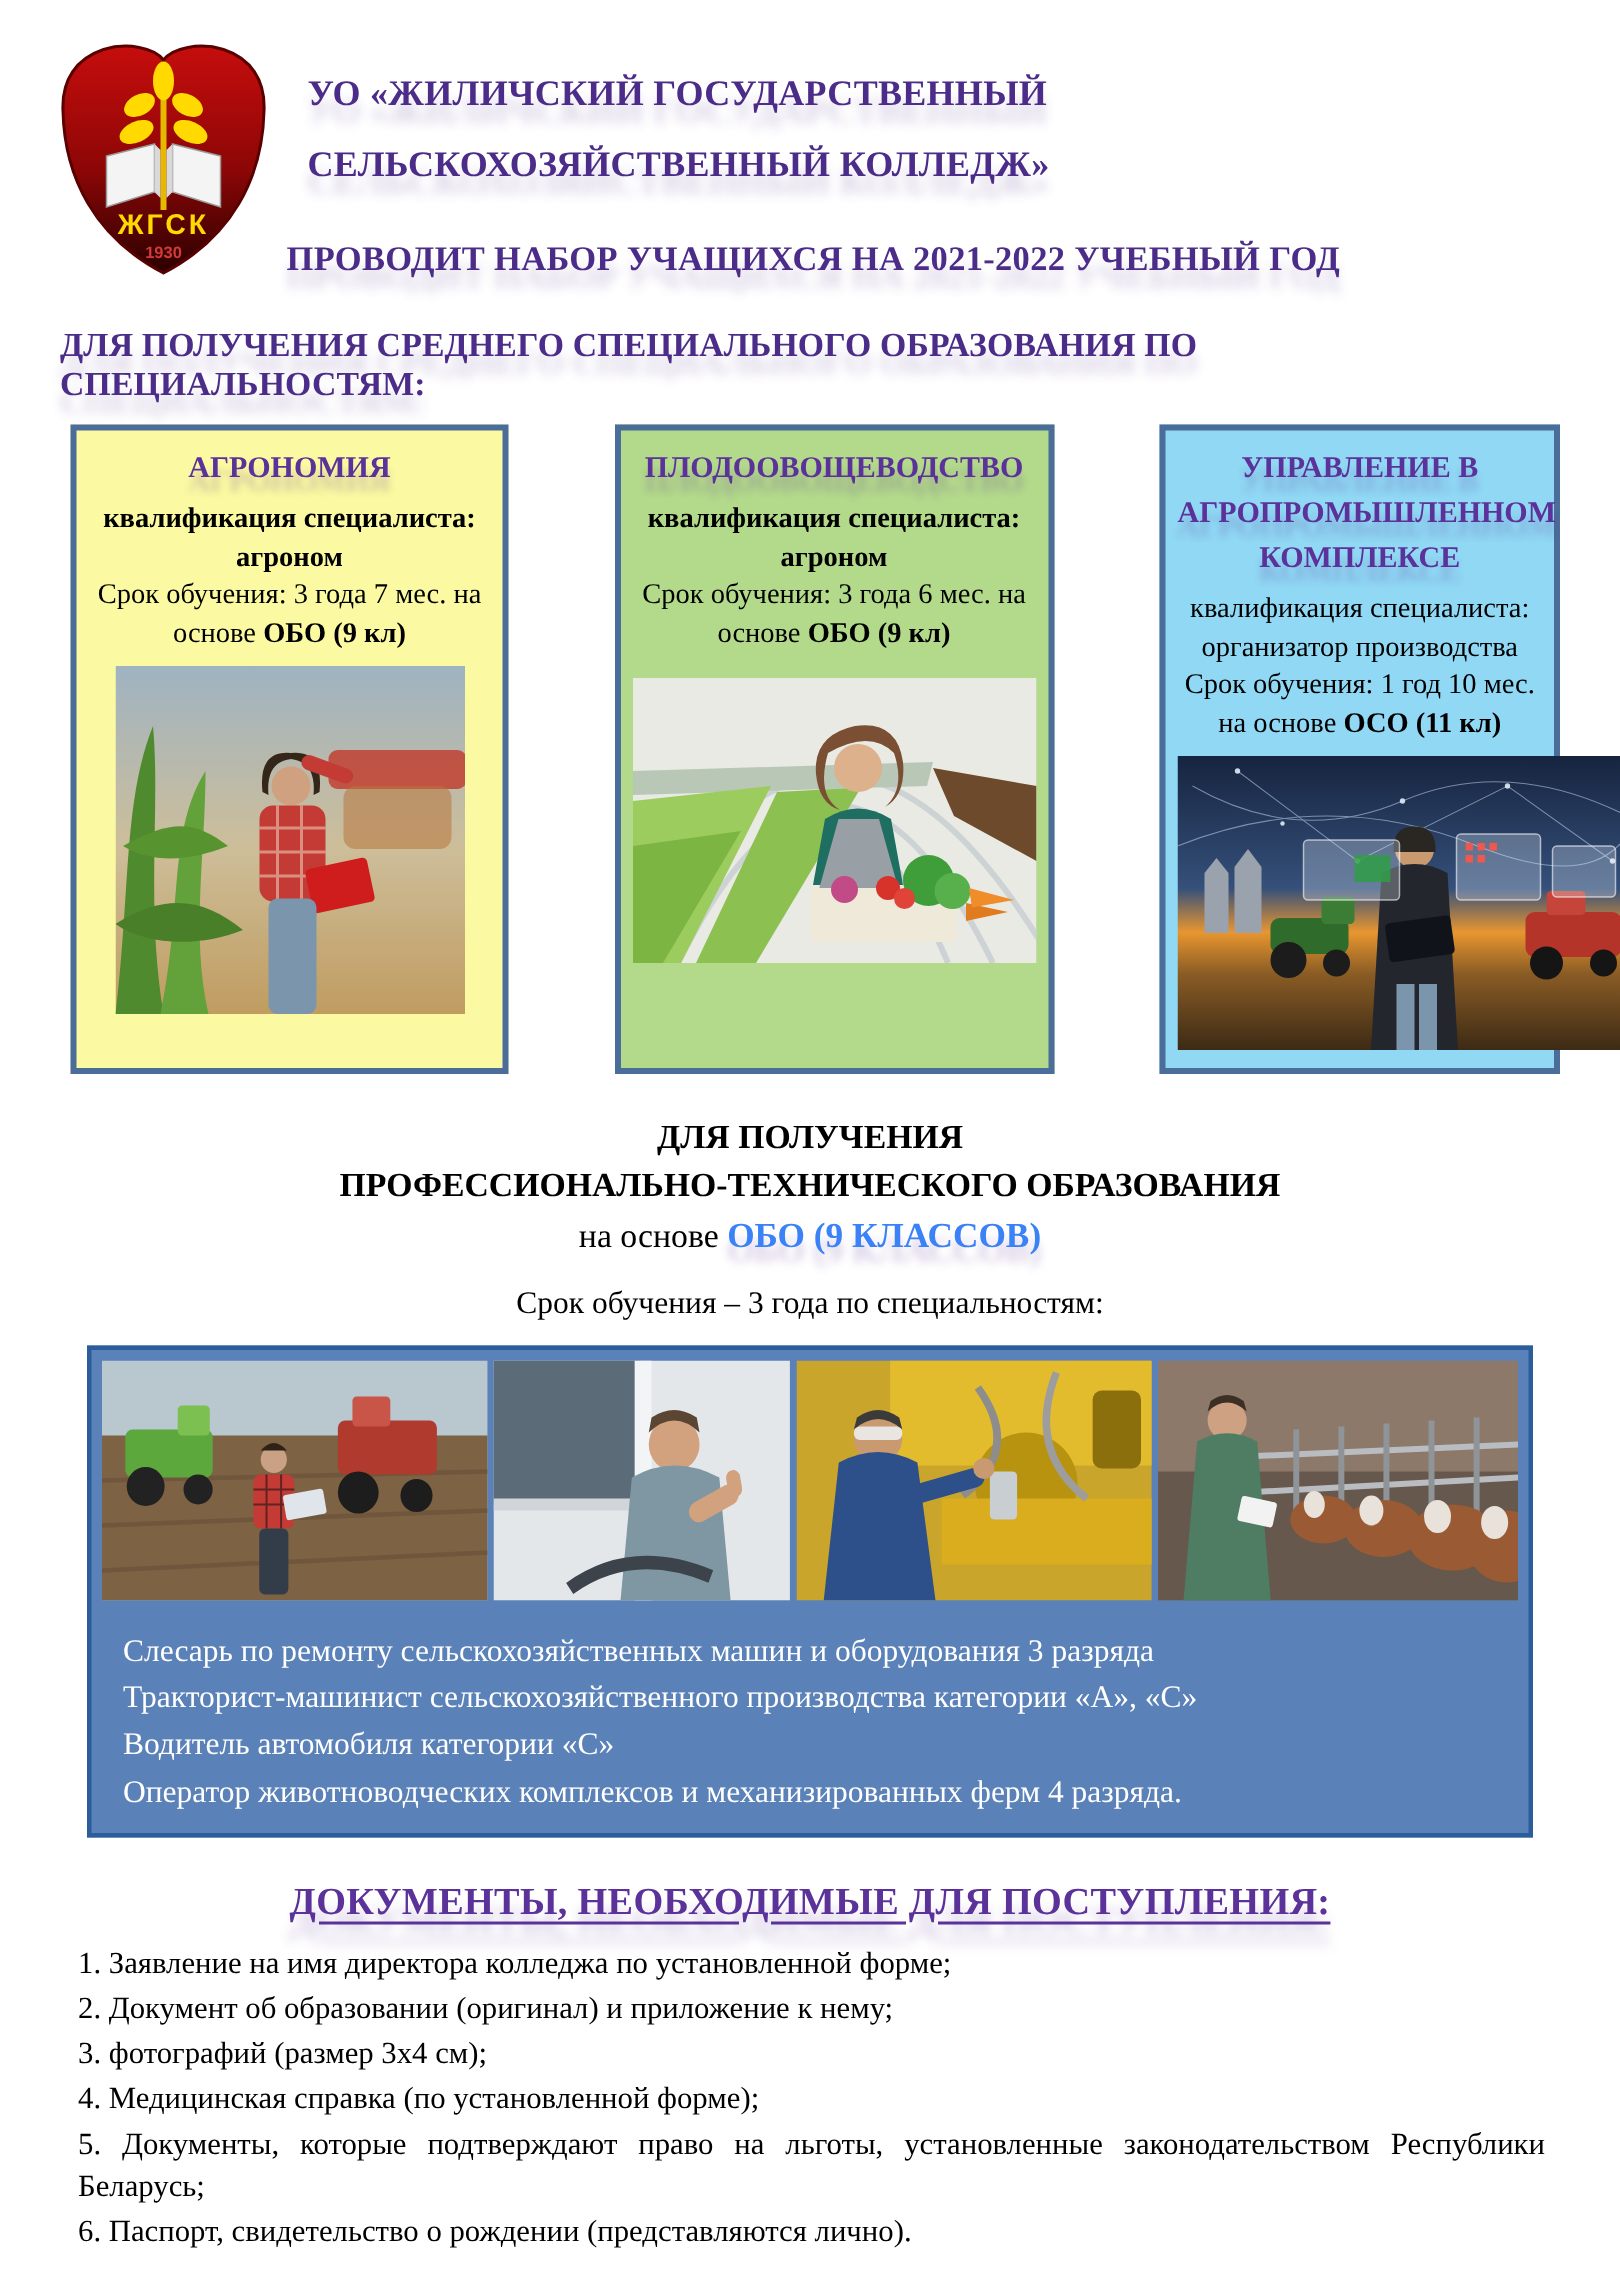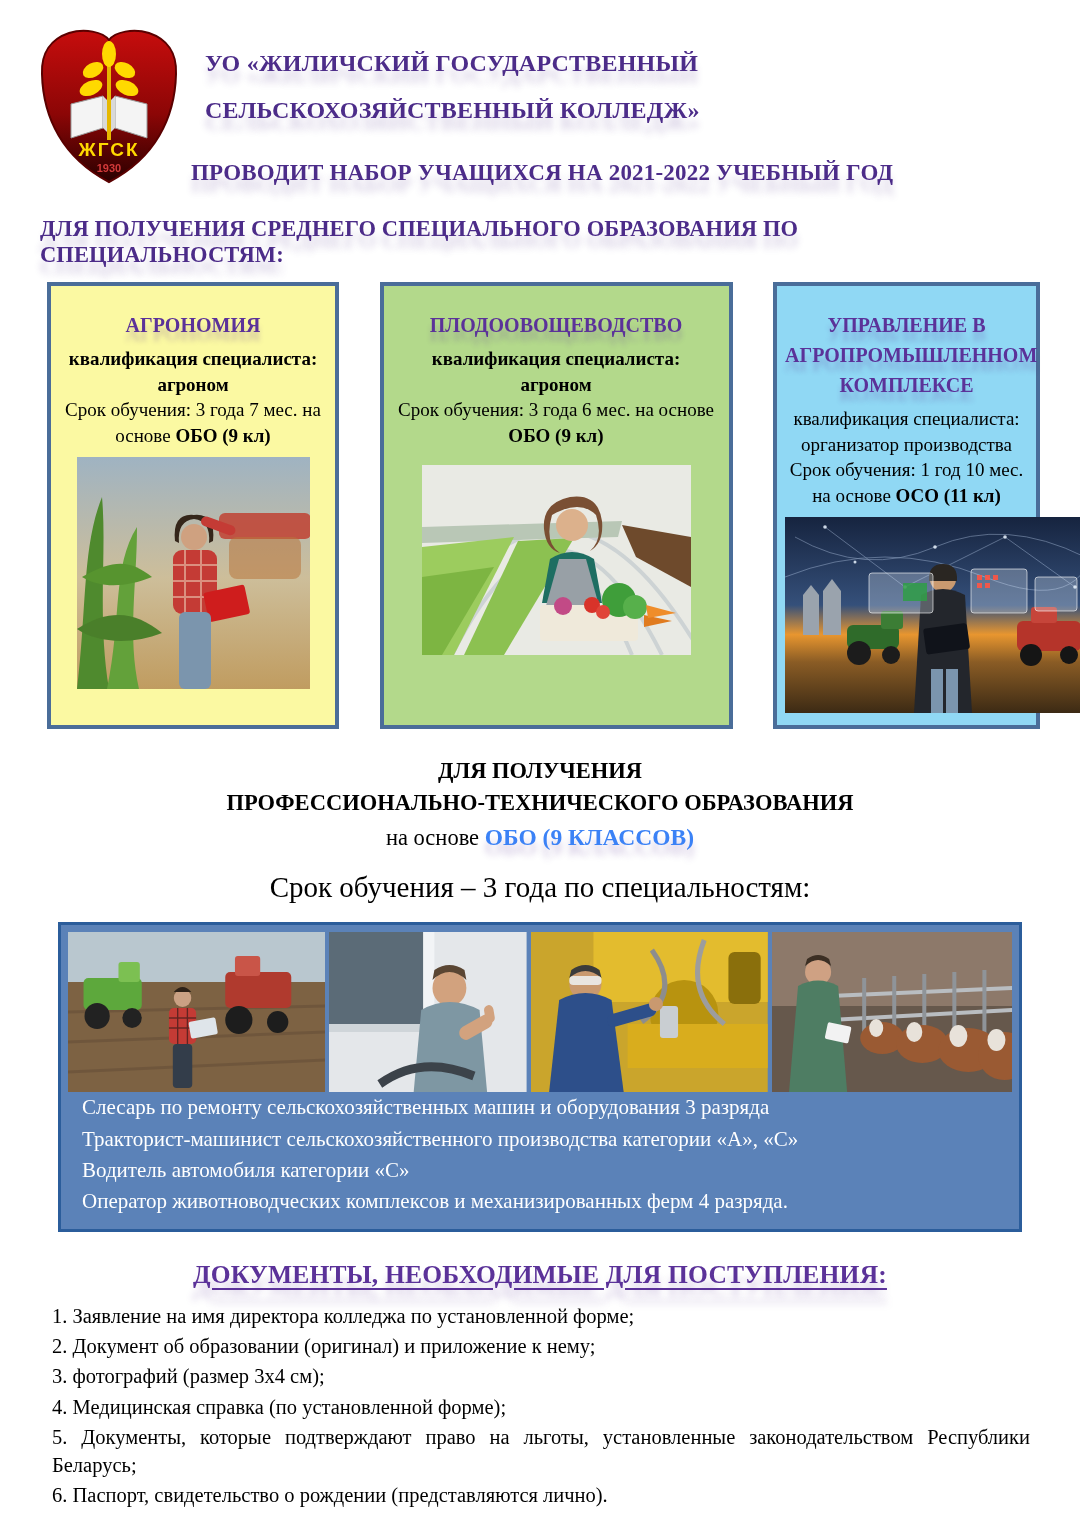--- a/index.html
+++ b/index.html
@@ -25,59 +25,59 @@
   .college-title { font-size: 24px; line-height: 1.95; letter-spacing: 0.2px; padding: 0 14px; }
   .recruit-line { font-size: 23px; margin-top: 26px; letter-spacing: 0.2px; }
   .sso-line {
     text-align: left; font-size: 22.5px; margin-top: 24px;
     padding: 0 40px; letter-spacing: 0.1px;
   }
   
   .cards { display: flex; justify-content: space-between; padding: 14px 40px 0 47px; }
   .card {
     border: 4px solid #4a6d99;
-    padding: 20px 8px 12px;
+    padding: 6px 8px 12px;
     text-align: center;
     font-size: 19px;
     line-height: 1.35;
   }
   .card-agro   { width: 292px; background: #fbf9a2; }
-  .card-fruit  { width: 353px; background: #b3d98b; }
+  .card-fruit  { width: 293px; background: #b3d98b; }
   .card-manage { width: 267px; background: #90d8f4; }
   .card-title {
     font-size: 20px; font-weight: bold; color: #5b3299;
     line-height: 1.5; margin: 4px 0 6px;
     text-shadow: 0 9px 5px rgba(91, 50, 153, 0.25);
   }
   .card .qual { font-weight: bold; }
   .card-manage .qual { font-weight: normal; }
   .card .dur b { white-space: nowrap; }
   .card .photo { margin-top: 8px; }
   .card .photo svg { display: block; margin: 0 auto; }
   
   .pt-head { text-align: center; margin-top: 26px; font-size: 22.5px; line-height: 1.45; }
   .pt-head .b { font-weight: bold; }
   .pt-basis { font-size: 22.5px; }
   .pt-basis .purple {
     color: #3b82f6; font-weight: bold; font-size: 23.5px;
     text-shadow: 0 10px 6px rgba(91, 50, 153, 0.25);
   }
-  .pt-duration { margin-top: 12px; font-size: 29px; }
+  .pt-duration { margin-top: 12px; font-size: 21px; }
   
   .blue-box {
     margin: 14px 58px 0;
     background: #5b82b8;
     border: 3px solid #2b5d9b;
     padding: 7px 7px 12px;
   }
   .strip { display: flex; gap: 4px; height: 160px; }
   .strip .photo { height: 100%; }
   .strip .photo svg { display: block; width: 100%; height: 100%; }
   .w1 { width: 27.6%; } .w2 { width: 21.2%; } .w3 { width: 25.4%; } .w4 { width: 25.8%; }
-  .specialties { padding: 0 6px 0 14px; color: #ffffff; font-size: 21px; line-height: 1.48; }
+  .specialties { padding: 18px 6px 0 14px; color: #ffffff; font-size: 21px; line-height: 1.48; }
   
   .docs-heading {
     margin-top: 28px; text-align: center;
     font-size: 25.5px; font-weight: bold; color: #5b3299;
     text-decoration: underline; text-underline-offset: 5px;
     text-shadow: 0 13px 7px rgba(91, 50, 153, 0.25);
     letter-spacing: 0.2px;
   }
   .docs-list { padding: 10px 50px 0 52px; font-size: 20.5px; font-weight: normal; line-height: 1.38; }
   .docs-item { margin-top: 2px; }

